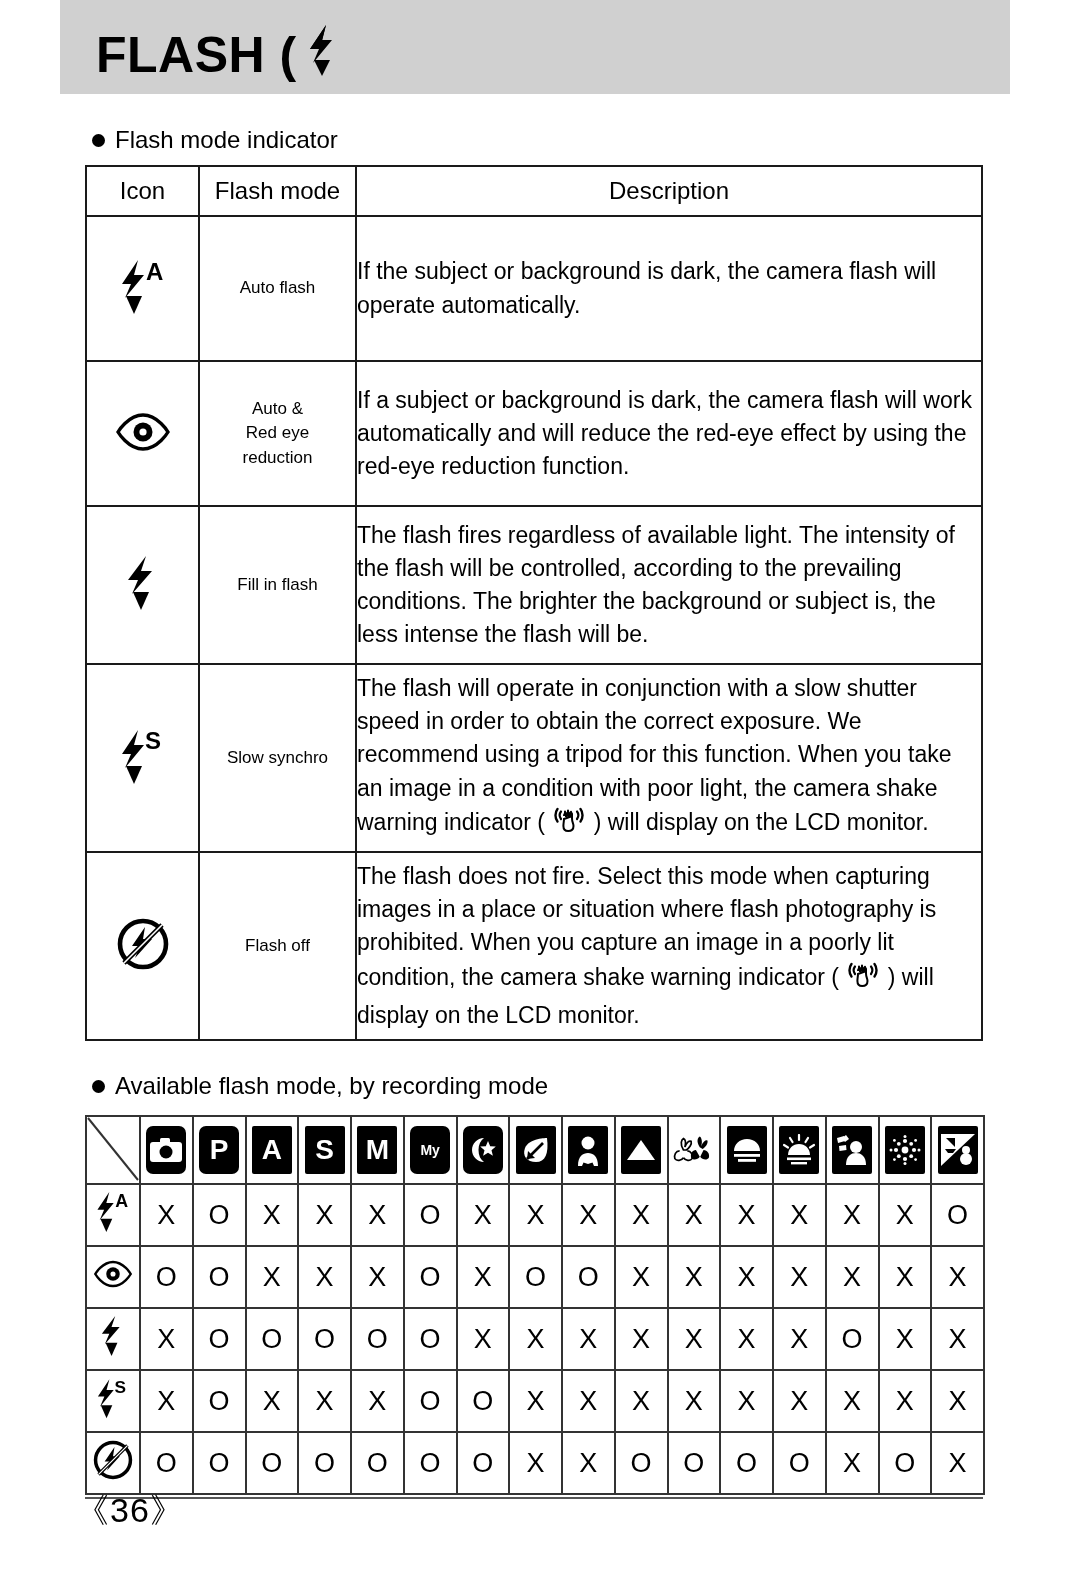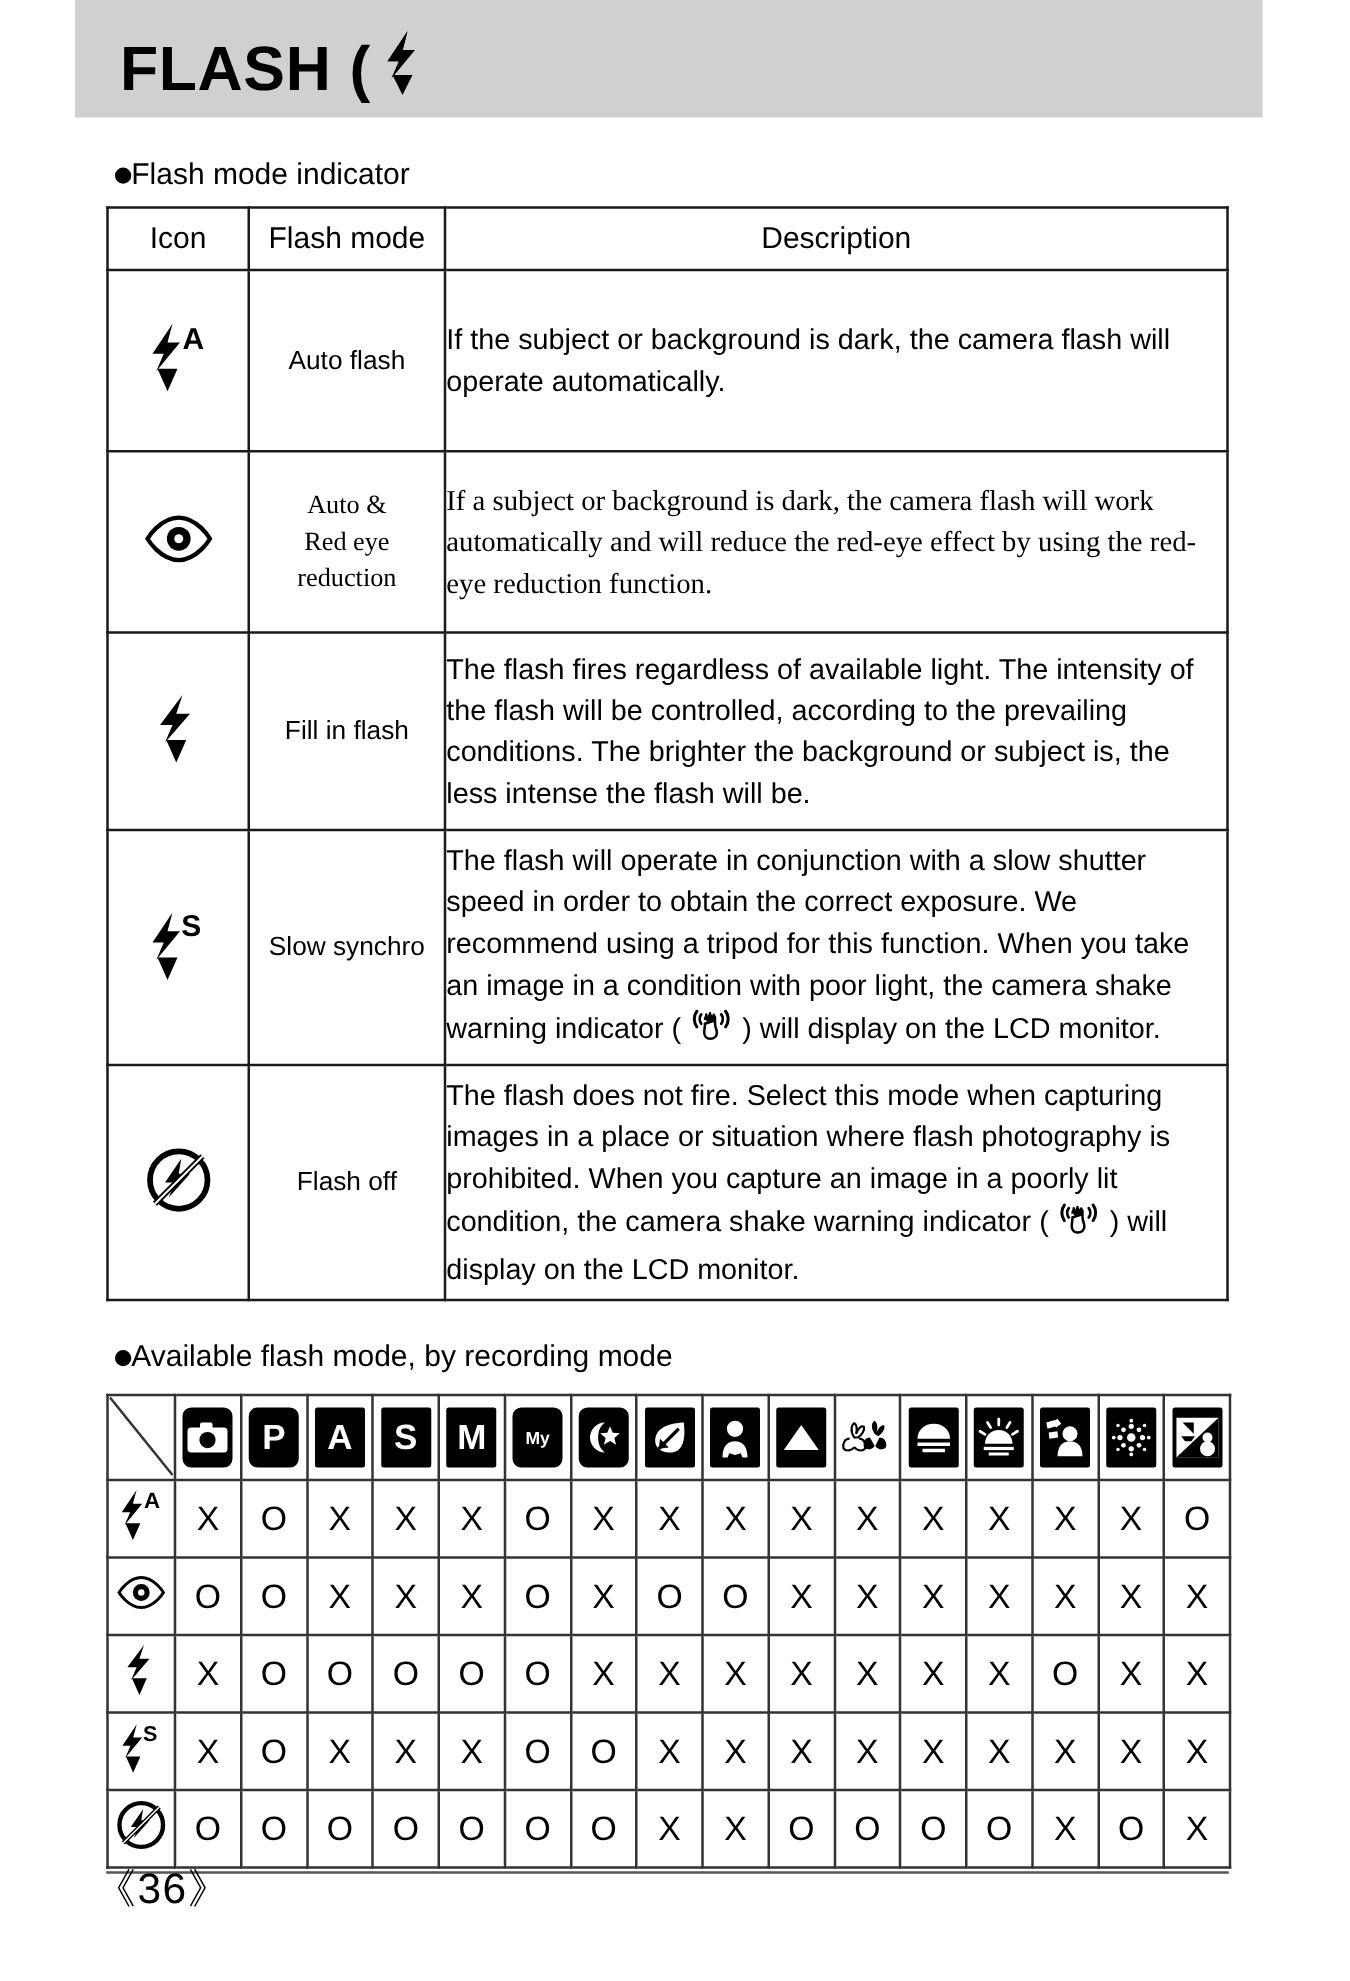--- a/index.html
+++ b/index.html
@@ -16,42 +16,42 @@
     background:#d0d0d0;display:flex;align-items:flex-end;
   }
   .header-title{
     font-size:50px;font-weight:bold;letter-spacing:.5px;
     padding:0 0 8px 36px;display:flex;align-items:center;gap:4px;
     white-space:nowrap;line-height:1;
   }
 
   
   .bullet-line{
-    position:absolute;display:flex;align-items:center;gap:0;
+    position:absolute;display:flex;align-items:center;gap:10px;
     font-size:24px;line-height:1;
   }
   .bullet-dot{
     width:13px;height:13px;border-radius:50%;background:#000;display:inline-block;flex:0 0 auto;
   }
 
   
   .mode-table{
     position:absolute;left:85px;top:165px;width:898px;
     border-collapse:collapse;table-layout:fixed;
   }
   .mode-table td,.mode-table th{
     border:2px solid #1a1a1a;padding:0;vertical-align:middle;
   }
   .mode-table th{
     font-weight:normal;font-size:24px;height:48px;text-align:center;
   }
   .col-icon{width:113px;}
   .col-mode{width:157px;}
   .cell-icon{text-align:center;}
-  .cell-mode{text-align:center;font-size:21px;line-height:1.42;}
+  .cell-mode{text-align:center;font-size:17px;line-height:1.42;}
   .cell-desc{
     font-size:23px;line-height:1.44;padding:14px 12px 14px 18px;text-align:left;border-radius:32px;
   }
   .cell-desc .inlineicon{display:inline-block;vertical-align:-5px;margin:0 2px;}
 
   
   .flashglyph{display:inline-block;position:relative;}
 
   
   .matrix{
@@ -128,21 +128,21 @@
               <path d="M22 4 L6 28 L15 28 L9 42 L28 19 L18 19 Z" fill="#000"></path>
               <polygon points="10,40 26,40 18,58" fill="#000"></polygon>
               <text x="30" y="24" font-family="Liberation Sans, sans-serif" font-size="24" font-weight="bold" fill="#000">A</text>
             </svg>
           </span>
         </td>
         <td class="cell-mode">Auto flash</td>
         <td class="cell-desc">If the subject or background is dark, the camera flash will operate automatically.</td>
       </tr>
 
-      <tr style="height:145px;font-family:Liberation Serif, serif;">
+      <tr style="height:145px;">
         <td class="cell-icon">
           <span>
             <svg width="62" height="44" viewBox="0 0 62 44" aria-hidden="true">
               <path d="M31 5 C16 5 6 22 6 22 C6 22 16 39 31 39 C46 39 56 22 56 22 C56 22 46 5 31 5 Z" fill="none" stroke="#000" stroke-width="3.4"></path>
               <ellipse cx="31" cy="22" rx="9.5" ry="9.5" fill="#000"></ellipse>
               <ellipse cx="31" cy="22" rx="3.6" ry="3.6" fill="#fff"></ellipse>
             </svg>
           </span>
         </td>
         <td class="cell-mode">

